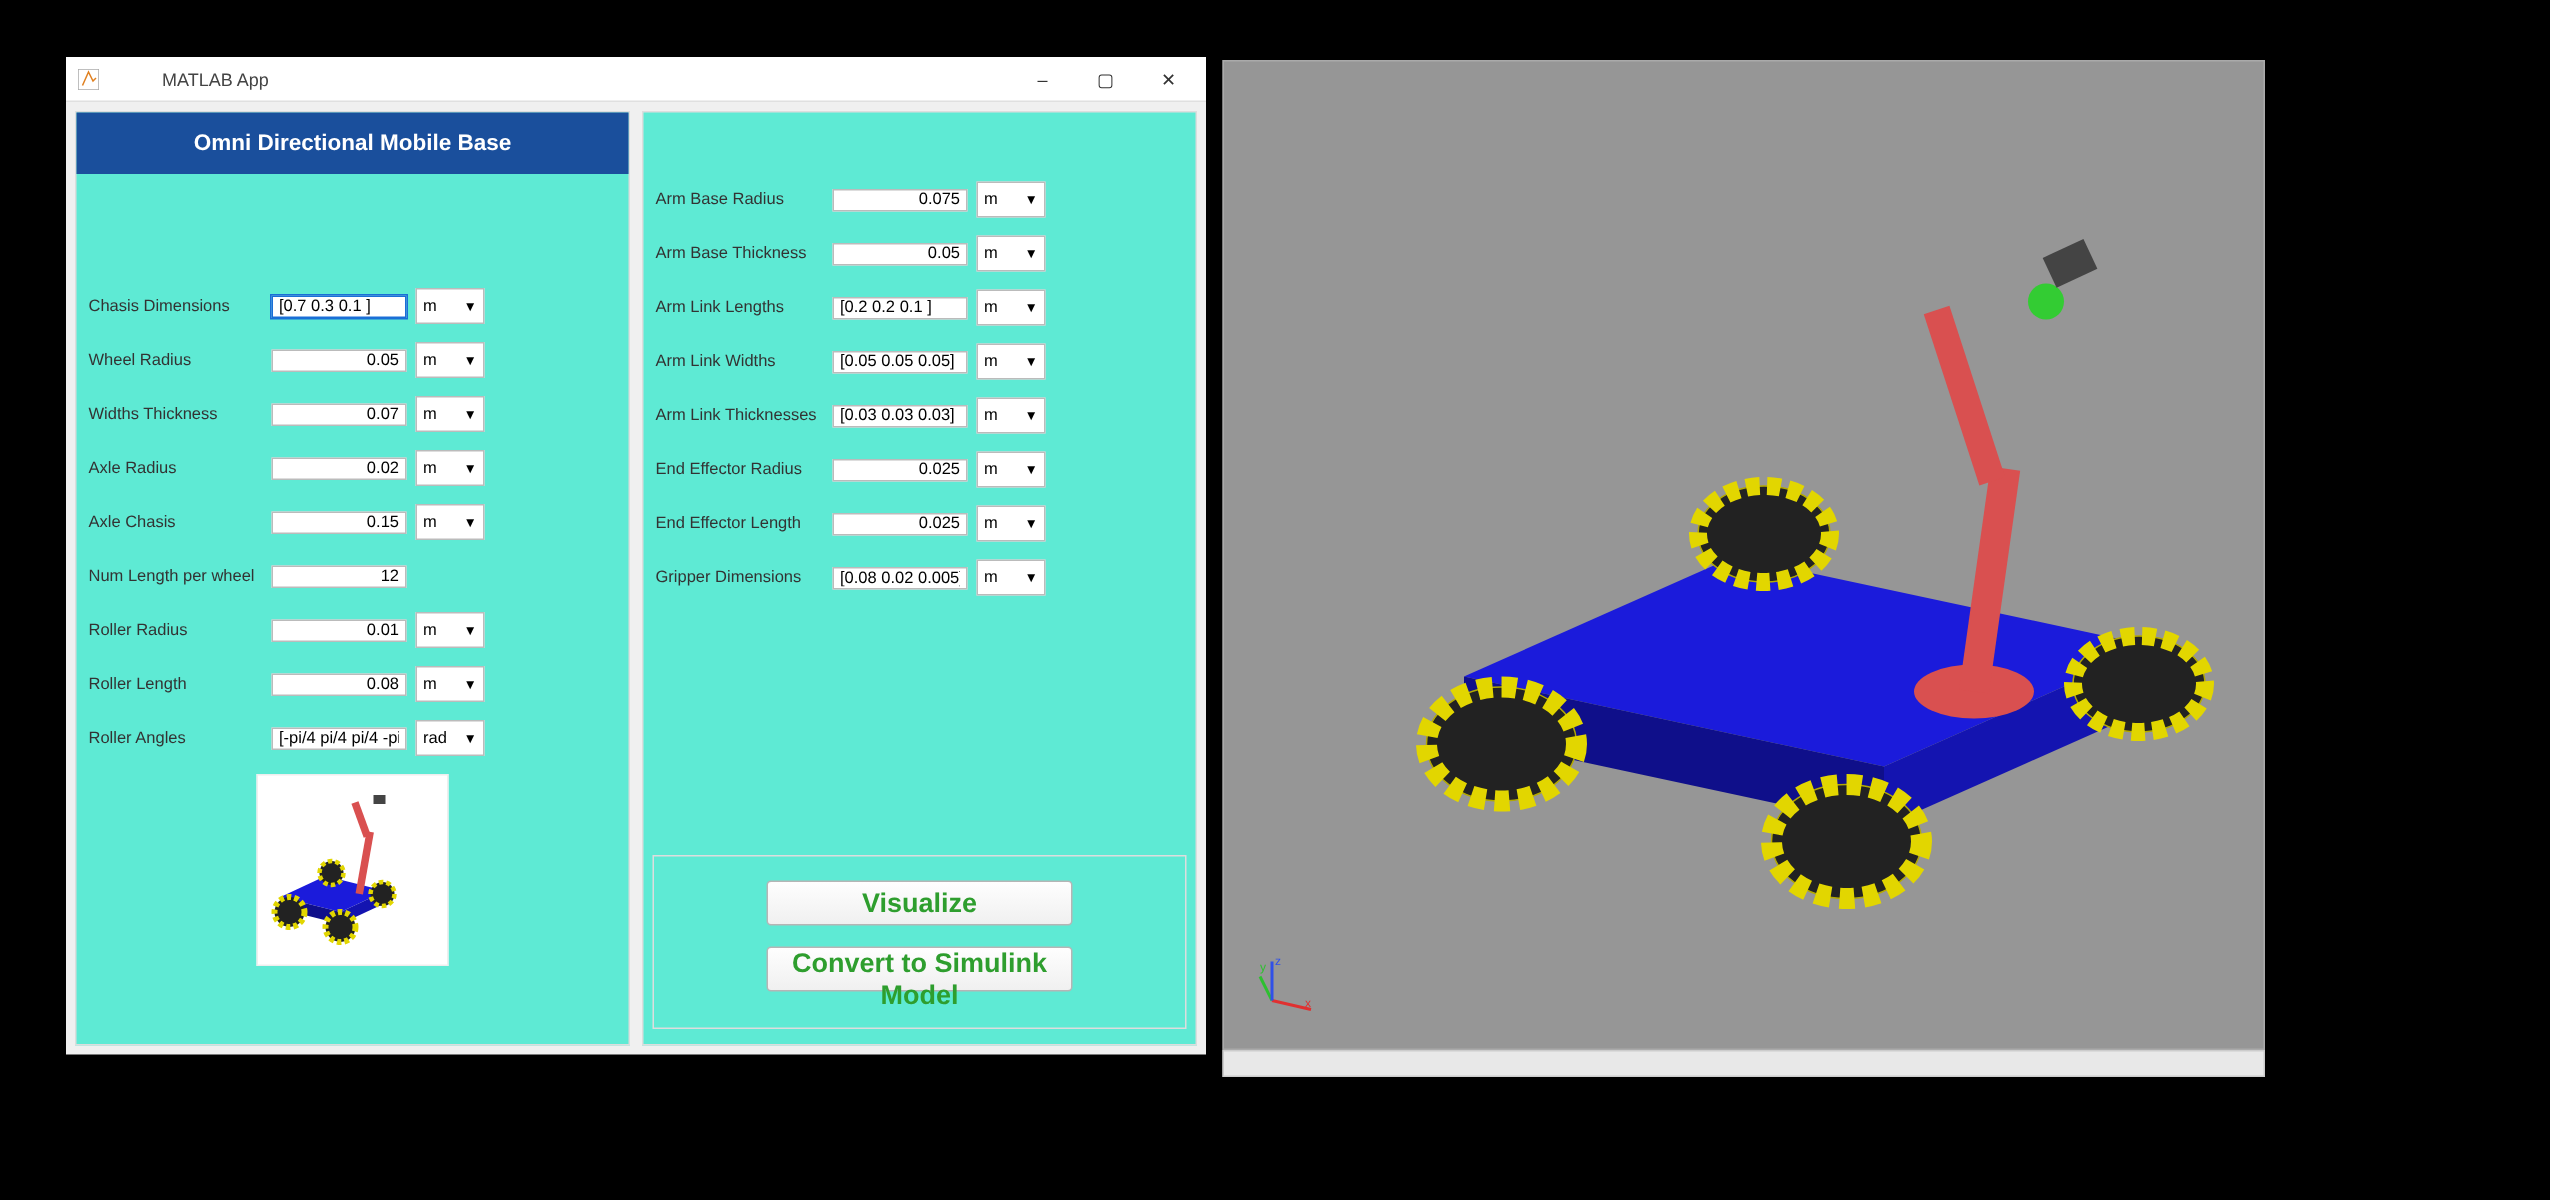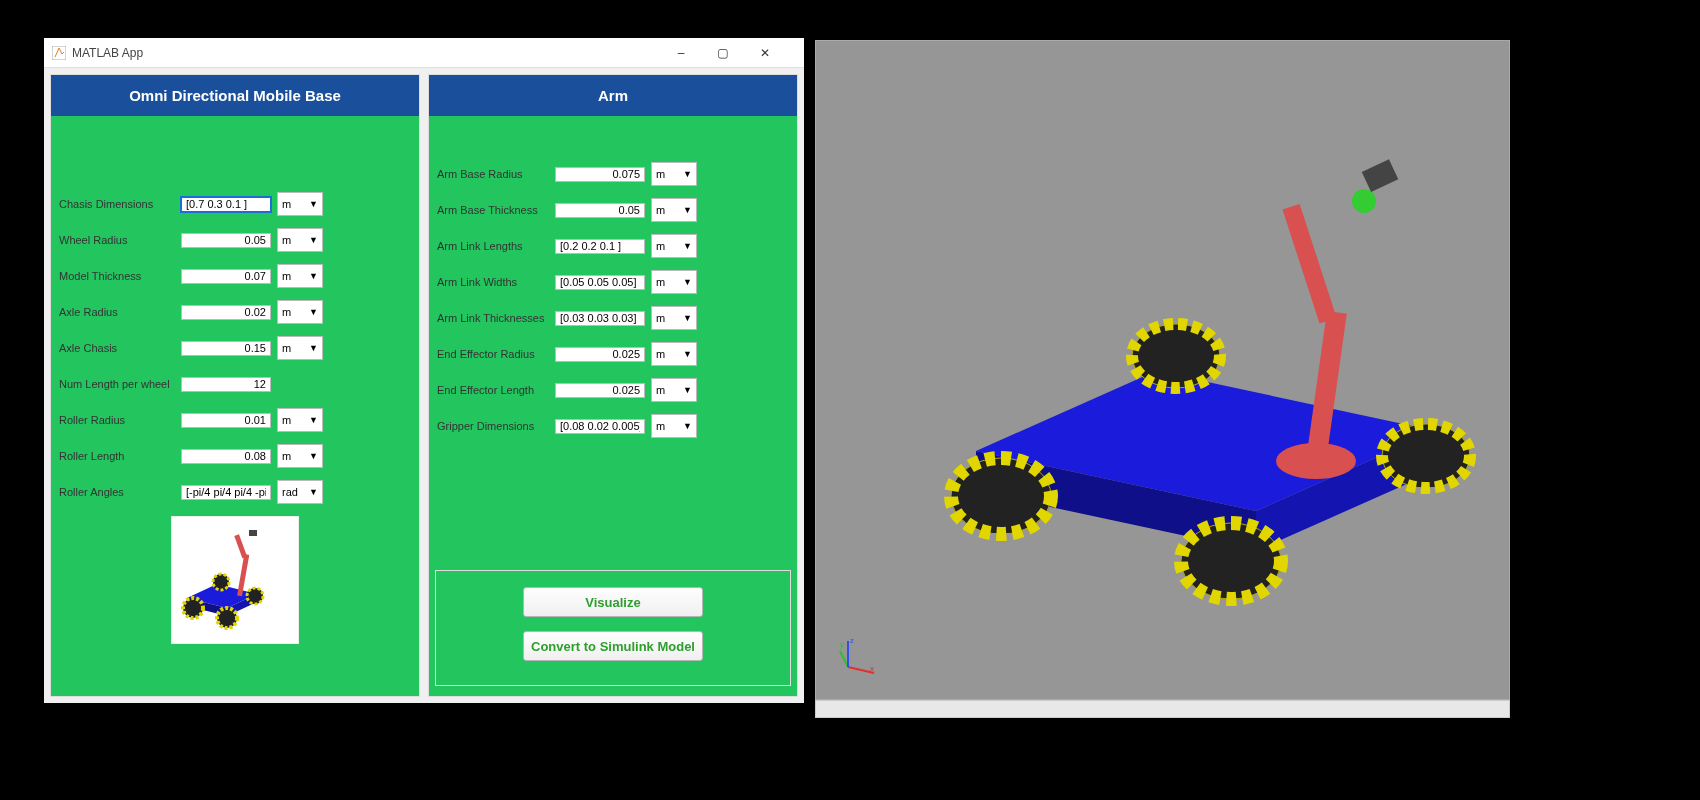--- a/index.html
+++ b/index.html
@@ -36,36 +36,37 @@
       width: 760px;
       height: 665px;
       background: #f0f0f0;
       box-shadow: 0 2px 10px rgba(0,0,0,0.3);
     }
     .titlebar {
       height: 30px;
       background: #fff;
       display: flex;
       align-items: center;
-      padding: 0 18px 0 8px;
+      padding: 0 4px 0 8px;
       border-bottom: 1px solid #e0e0e0;
+      gap: 36px;
     }
     .titlebar-icon { width: 14px; height: 14px; margin-right: 6px; }
     .titlebar-text { font-size: 12px; color: #444; flex: 1; }
     .titlebar-btns { display: flex; }
     .titlebar-btn { width: 42px; height: 28px; display:flex; align-items:center; justify-content:center; color:#333; }
     
     .panels {
       display: flex;
       height: calc(100% - 30px);
       gap: 8px;
       padding: 6px;
     }
     .panel {
-      background: #22c55e;
+      background: #5eead4;
       border: 1px solid #ddd;
       flex: 1;
       display: flex;
       flex-direction: column;
     }
     .panel-header {
       background: #1a4f9c;
       color: #fff;
       font-weight: bold;
       font-size: 15px;
@@ -126,27 +127,27 @@
     .action-box {
       margin-top: auto;
       border: 1px solid #ddd;
       padding: 16px 10px 24px;
       display: flex;
       flex-direction: column;
       align-items: center;
       gap: 14px;
     }
     .action-btn {
-      width: 180px;
+      width: 204px;
       height: 30px;
       border: 1px solid #b5b5b5;
       background: linear-gradient(#fefefe,#f0f0f0);
       color: #2e9e2e;
       font-weight: bold;
-      font-size: 13px;
+      font-size: 18px;
       border-radius: 3px;
       cursor: pointer;
     }
   </style>
 </head>
 <body>
 
 <div class="viewport-3d">
   <svg width="695" height="660">
 
@@ -219,21 +220,21 @@
         </div>
         <div class="form-row">
           <div class="form-label">Wheel Radius</div>
           <input class="form-input" value="0.05" style="">
           <div class="form-select">
               <span>m</span>
               <span class="caret">▼</span>
             </div>
         </div>
         <div class="form-row">
-          <div class="form-label">Model Thickness</div>
+          <div class="form-label">Widths Thickness</div>
           <input class="form-input" value="0.07" style="">
           <div class="form-select">
               <span>m</span>
               <span class="caret">▼</span>
             </div>
         </div>
         <div class="form-row">
           <div class="form-label">Axle Radius</div>
           <input class="form-input" value="0.02" style="">
           <div class="form-select">
@@ -295,21 +296,20 @@
               <rect x="32" y="-36" width="5" height="42" fill="#d95050" transform="rotate(10,35,6)"></rect>
               <rect x="36" y="-56" width="5" height="24" fill="#d95050" transform="rotate(-20,38,-36)"></rect>
               <rect x="44" y="-60" width="8" height="6" fill="#444"></rect>
             </g>
           </svg>
         </div>
       </div>
     </div>
 
     <div class="panel">
-      <div class="panel-header">Arm</div>
       <div class="panel-body">
         <div class="arm-spacer"></div>
         <div class="form-row">
           <div class="form-label-arm">Arm Base Radius</div>
           <input class="form-input" value="0.075" style="">
           <div class="form-select">
               <span>m</span>
               <span class="caret">▼</span>
             </div>
         </div>

